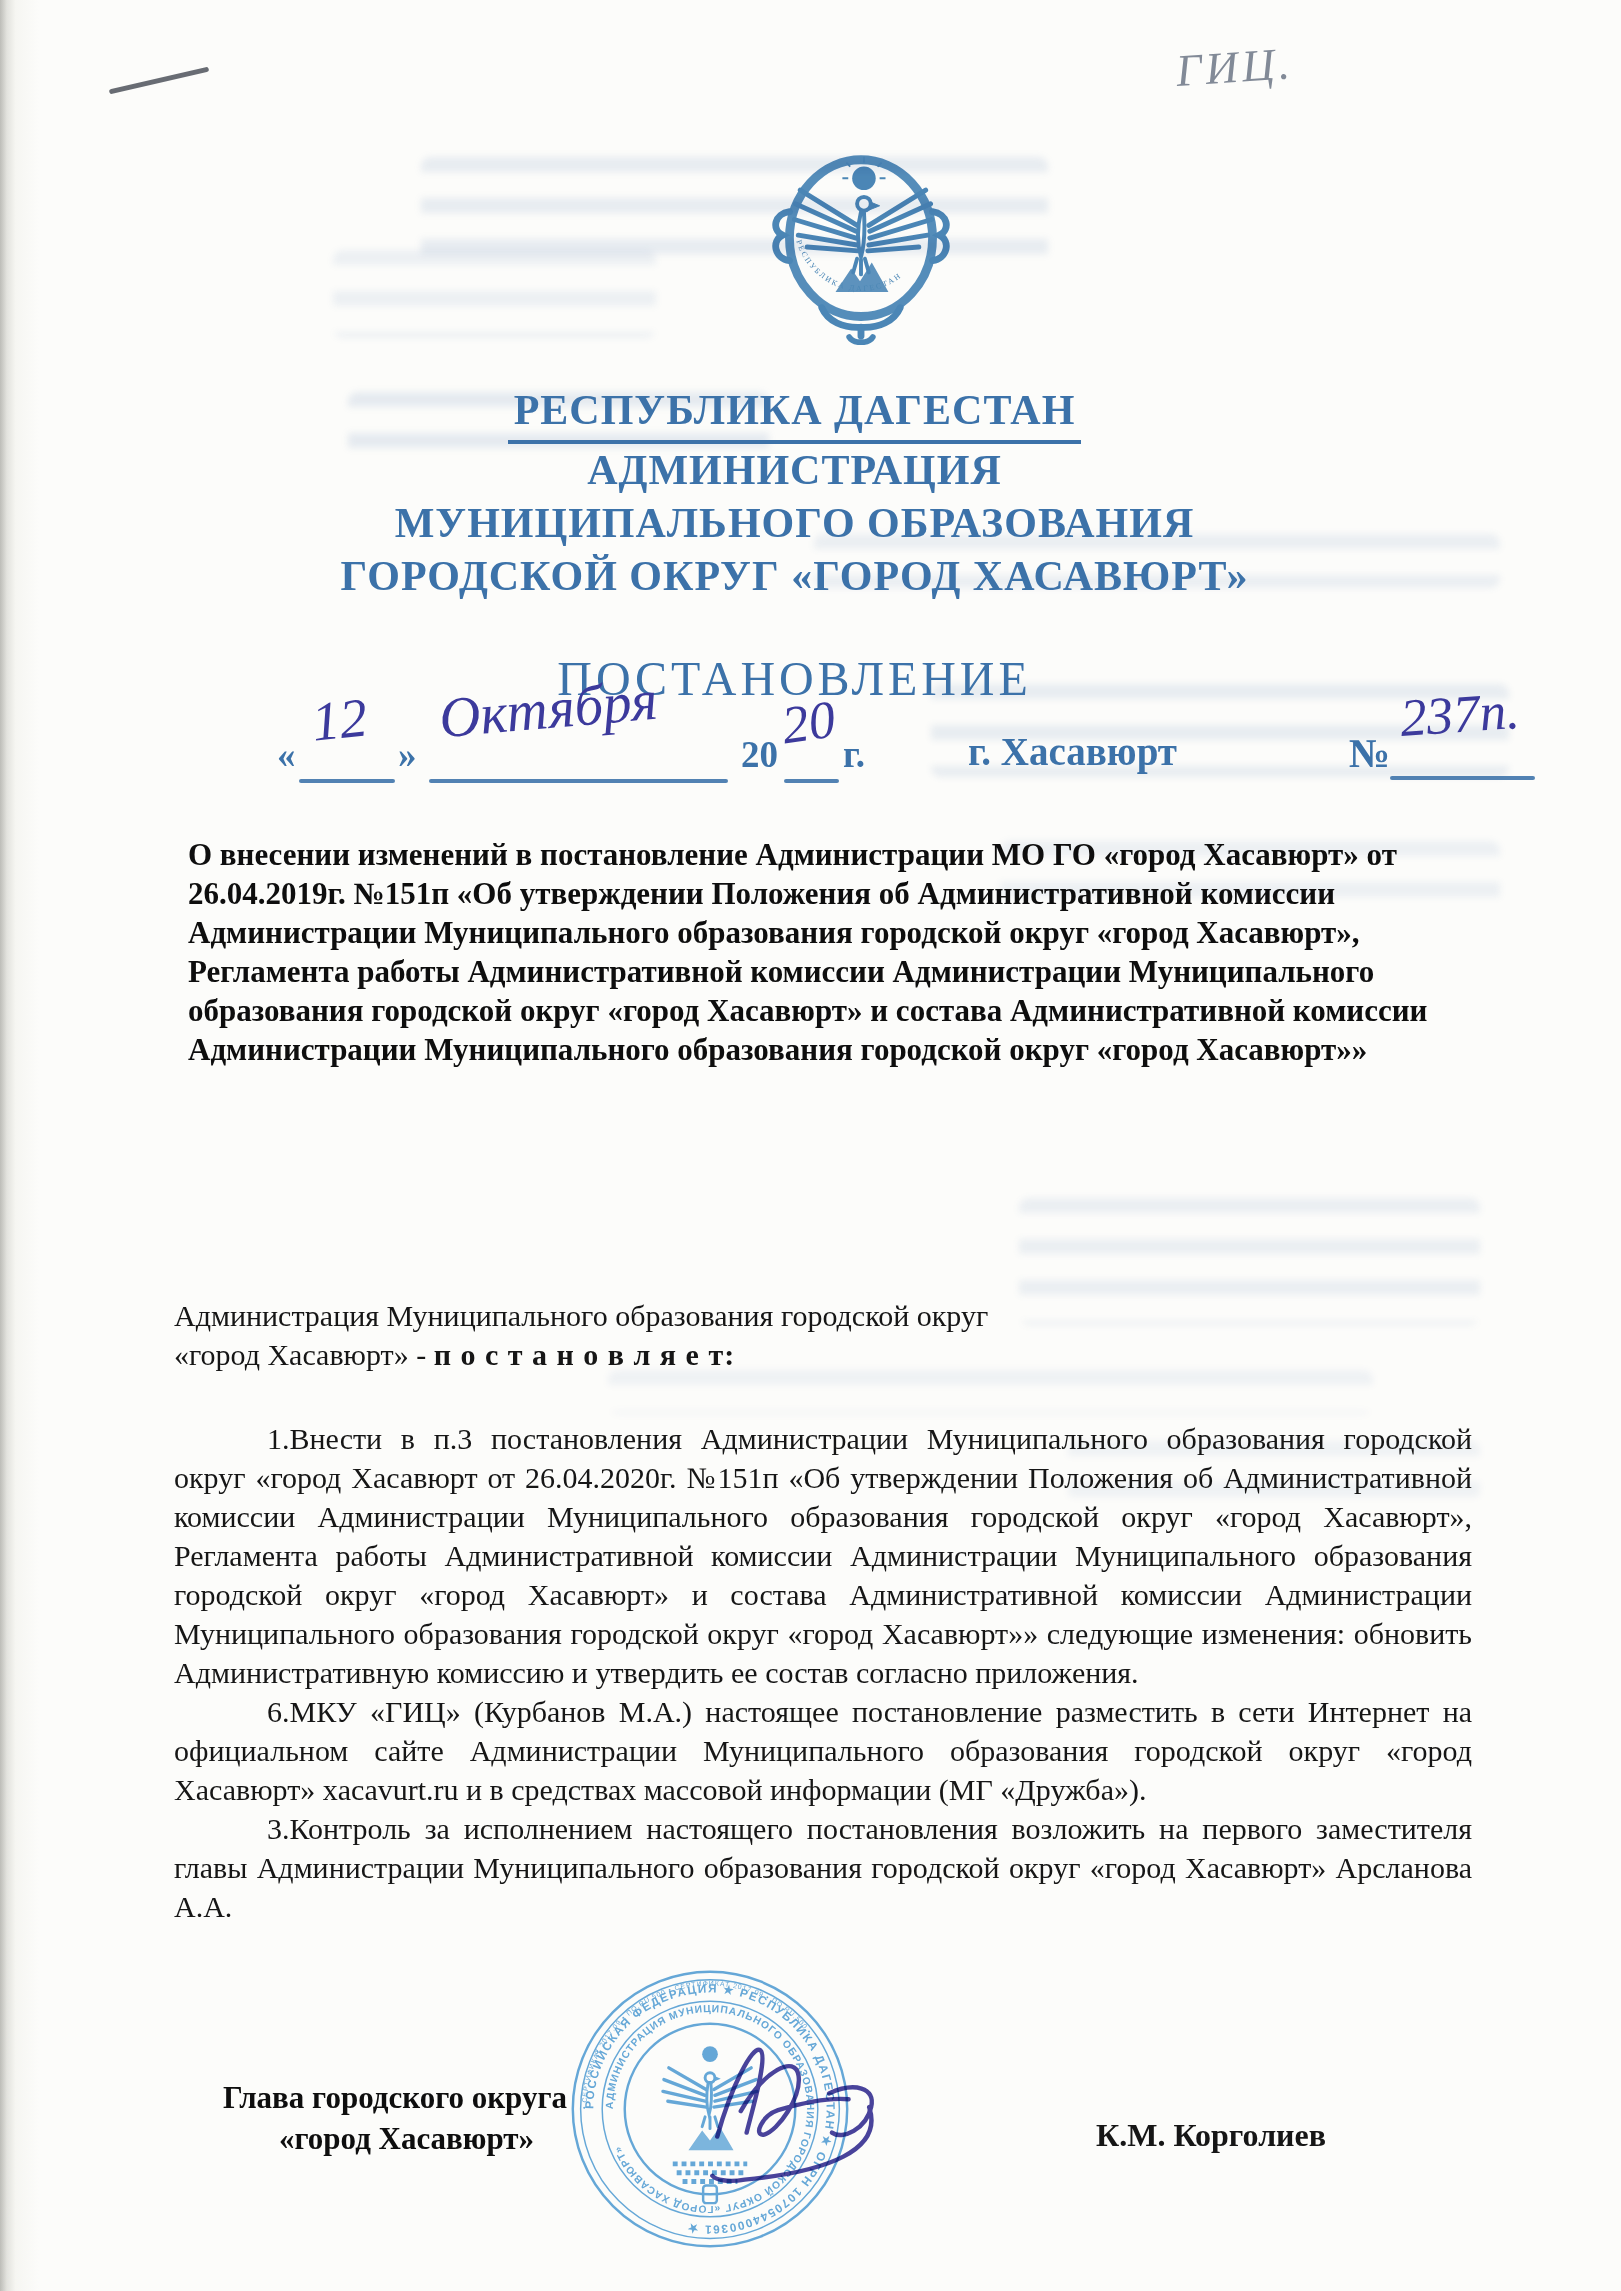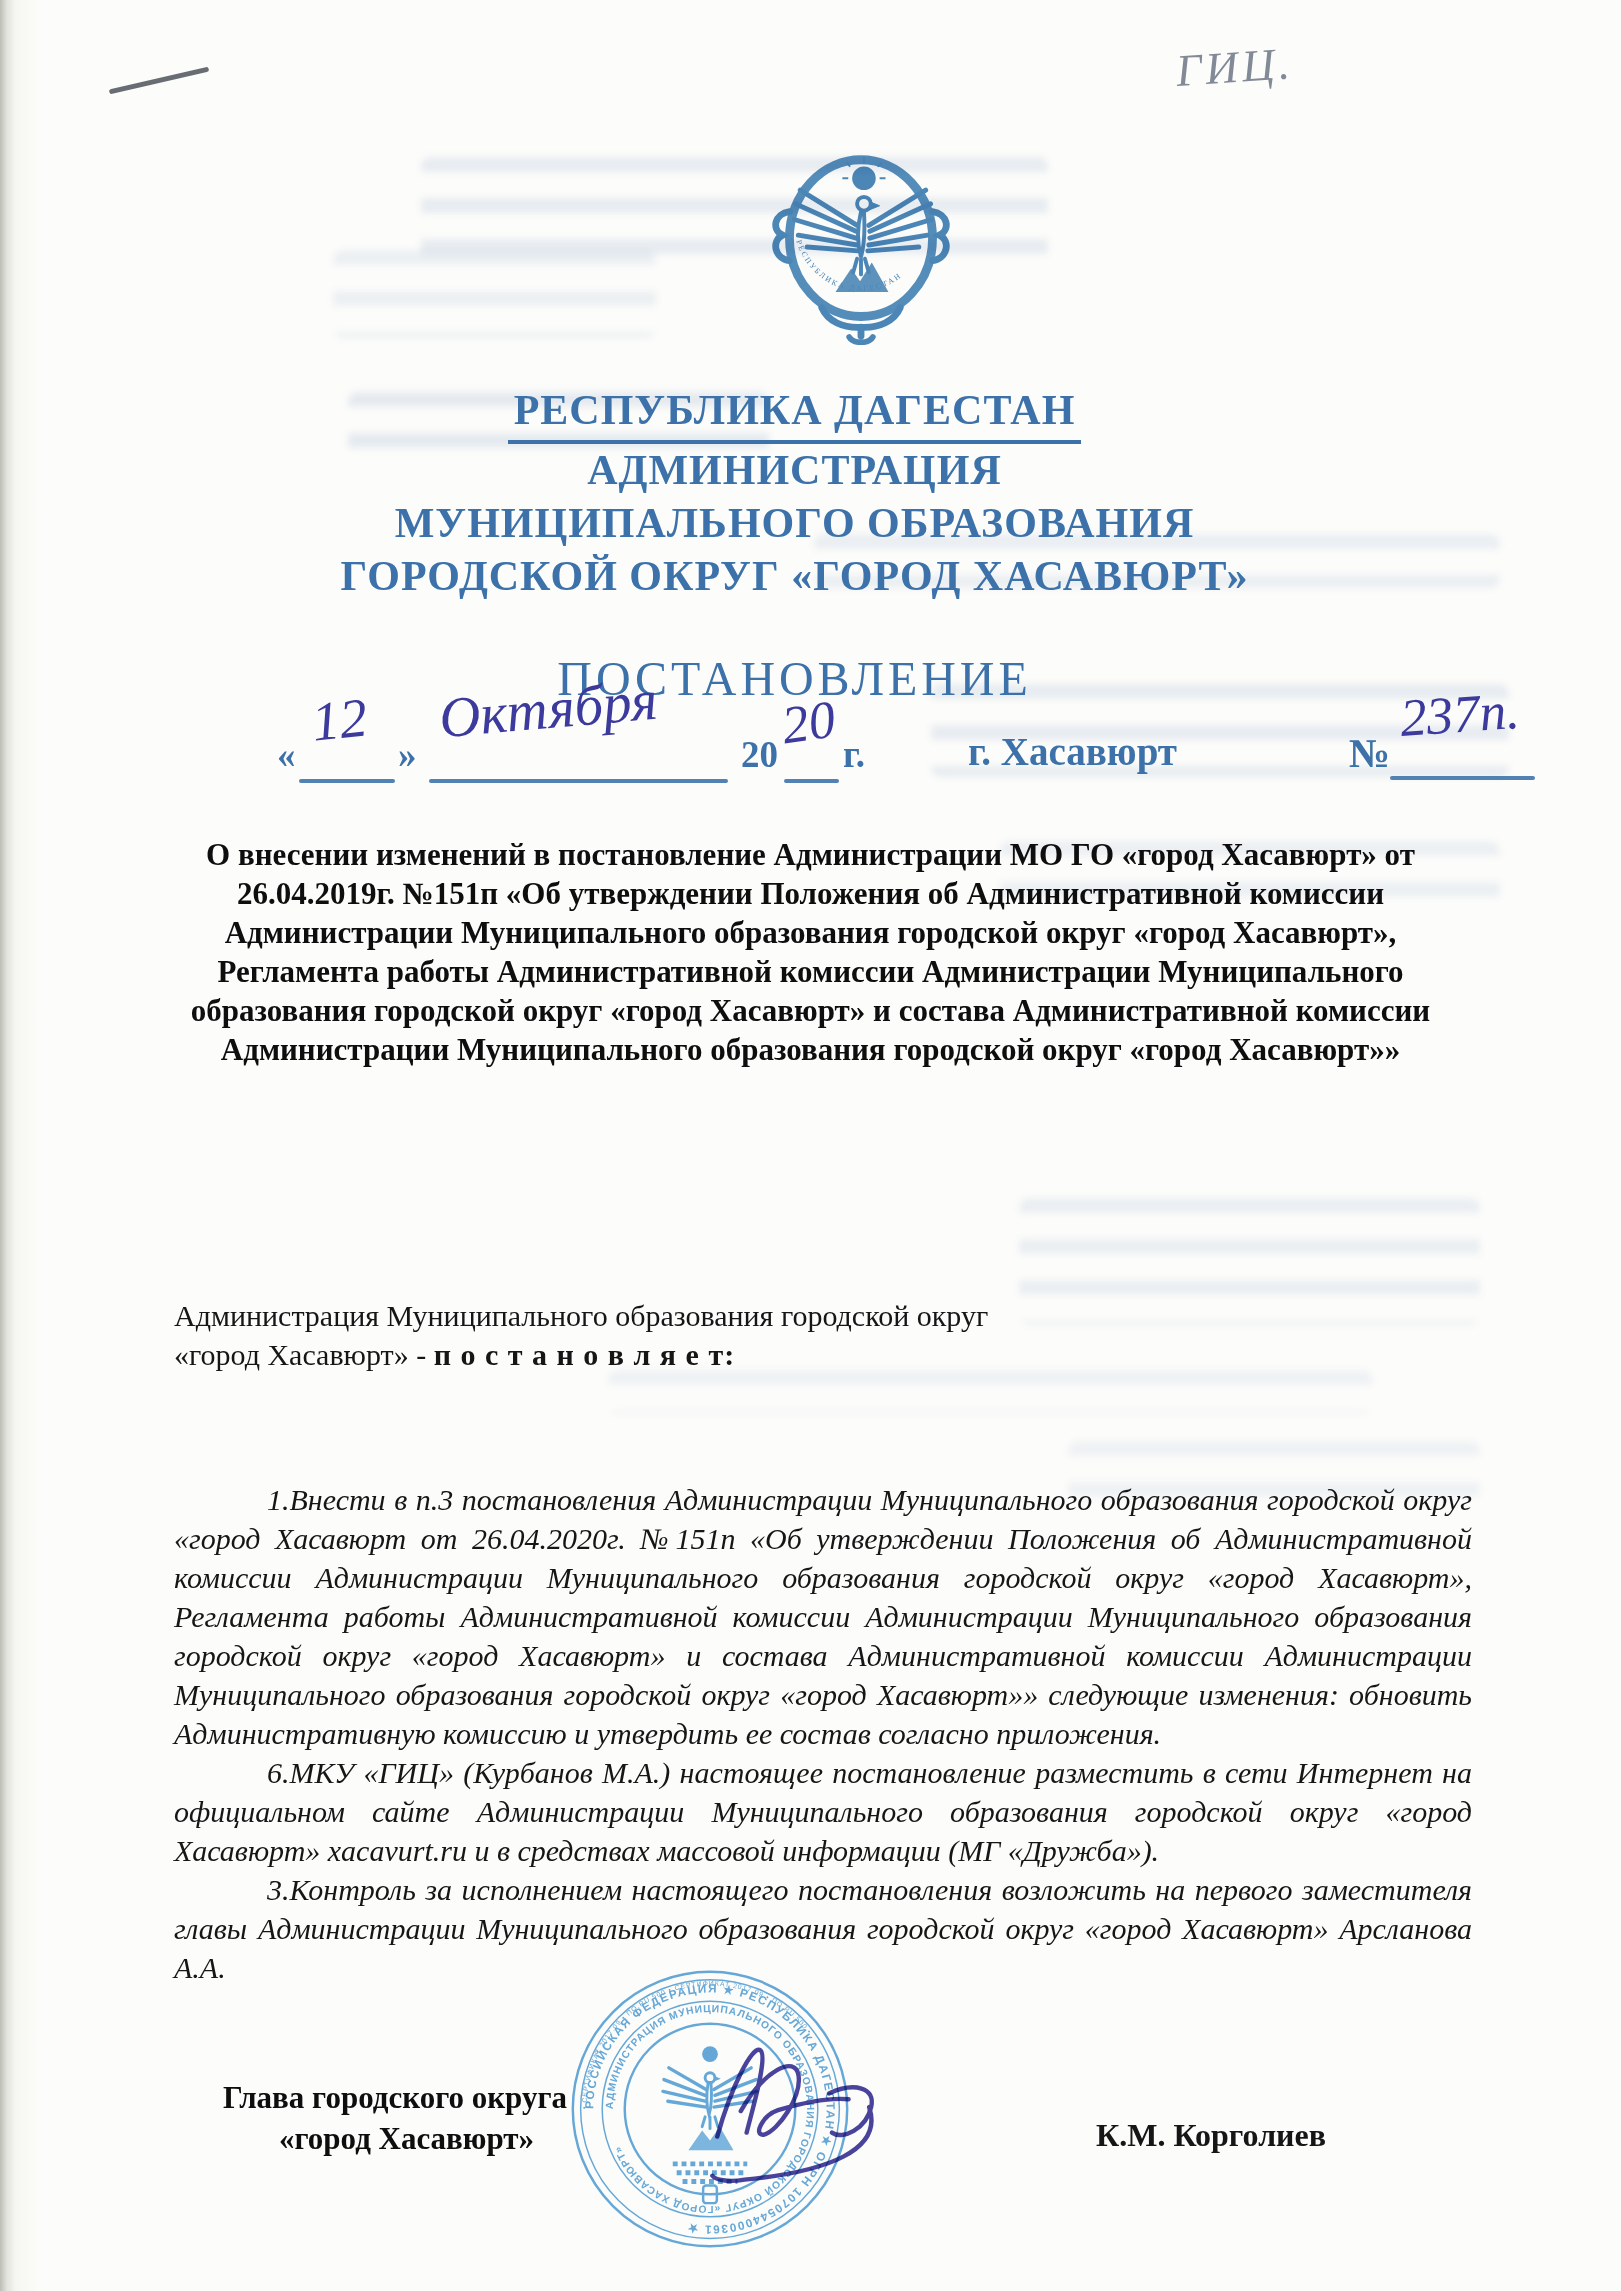--- a/index.html
+++ b/index.html
@@ -24,21 +24,21 @@
   .letterhead{left:69px;top:384px;width:1451px;text-align:center;font-weight:bold;}
   .lh-line{font-size:42px;line-height:53px;letter-spacing:1px;}
   .lh-republic{display:inline-block;border-bottom:4.9px solid #3c72a9;padding:0 5.9px 2.9px 5.9px;}
   .doc-type{left:69px;top:651px;width:1451px;text-align:center;
     font-size:48px;font-weight:normal;letter-spacing:3.9px;}
   
   .printed-date{font-size:37px;font-weight:bold;}
   .hw{font-style:italic;color:#3c3a9c;white-space:nowrap;}
   .rule{position:absolute;height:3.9px;background:#3f74ab;border-radius:2px;opacity:.9;}
   
-  .title-block{left:188px;top:835px;width:1245px;text-align:center;
+  .title-block{left:188px;top:835px;width:1245px;
     font-size:31px;line-height:39px;font-weight:bold;color:#0e0e0e;}
   .para{left:174px;width:1298px;text-align:justify;font-size:30px;line-height:39px;}
   .indent{text-indent:93px;}
   .center-block{left:174px;width:1298px;text-align:left;font-size:30px;line-height:39px;}
   .verb{font-weight:bold;letter-spacing:1px;}
   .items p{margin:0;text-indent:93px;text-align:justify;}
   
   .sig-post{font-size:31px;font-weight:bold;color:#0e0e0e;}
   .sig-name{left:1096px;top:2117px;font-size:32px;font-weight:bold;}
   .seal{left:563px;top:1952px;width:294px;height:318px;mix-blend-mode:multiply;opacity:.9;}
@@ -124,21 +124,21 @@
   <div class="abs hw" style="left:1400px;top:684px;font-size:53px;transform:rotate(-4deg);">237п.</div>
 
   <div class="abs title-block">О внесении изменений в постановление Администрации МО ГО «город Хасавюрт» от 26.04.2019г. №151п «Об утверждении Положения об Административной комиссии Администрации Муниципального образования городской округ «город Хасавюрт», Регламента работы Административной комиссии Администрации Муниципального образования городской округ «город Хасавюрт» и состава Административной комиссии Администрации Муниципального образования городской округ «город Хасавюрт»»</div>
 
 
   <div class="abs center-block" style="top:1296px;">
     <div>Администрация Муниципального образования городской округ</div>
     <div><span>«город Хасавюрт» - </span><span class="verb">п о с т а н о в л я е т:</span></div>
   </div>
 
-  <div class="abs para items" style="top:1480px;font-style:italic;">
+  <div class="abs para items" style="top:1419px;">
     <p>1.Внести в п.3 постановления Администрации Муниципального образования городской округ «город Хасавюрт от 26.04.2020г. №151п «Об утверждении Положения об Административной комиссии Администрации Муниципального образования городской округ «город Хасавюрт», Регламента работы Административной комиссии Администрации Муниципального образования городской округ «город Хасавюрт» и состава Административной комиссии Администрации Муниципального образования городской округ «город Хасавюрт»» следующие изменения: обновить Административную комиссию и утвердить ее состав согласно приложения.</p>
     <p>6.МКУ «ГИЦ» (Курбанов М.А.) настоящее постановление разместить в сети Интернет на официальном сайте Администрации Муниципального образования городской округ «город Хасавюрт» xacavurt.ru и в средствах массовой информации (МГ «Дружба»).</p>
     <p>3.Контроль за исполнением настоящего постановления возложить на первого заместителя главы Администрации Муниципального образования городской округ «город Хасавюрт» Арсланова А.А.</p>
   </div>
 
   <svg class="abs seal" viewBox="0 0 300 324">
     <defs>
       <path id="sealR0" d="M150,160 m-126,0 a126,126 0 1,1 252,0 a126,126 0 1,1 -252,0"></path>
       <path id="sealR1" d="M150,160 m-119,0 a119,119 0 1,1 238,0 a119,119 0 1,1 -238,0"></path>
       <path id="sealR2" d="M150,160 m-99,0 a99,99 0 1,1 198,0 a99,99 0 1,1 -198,0"></path>

